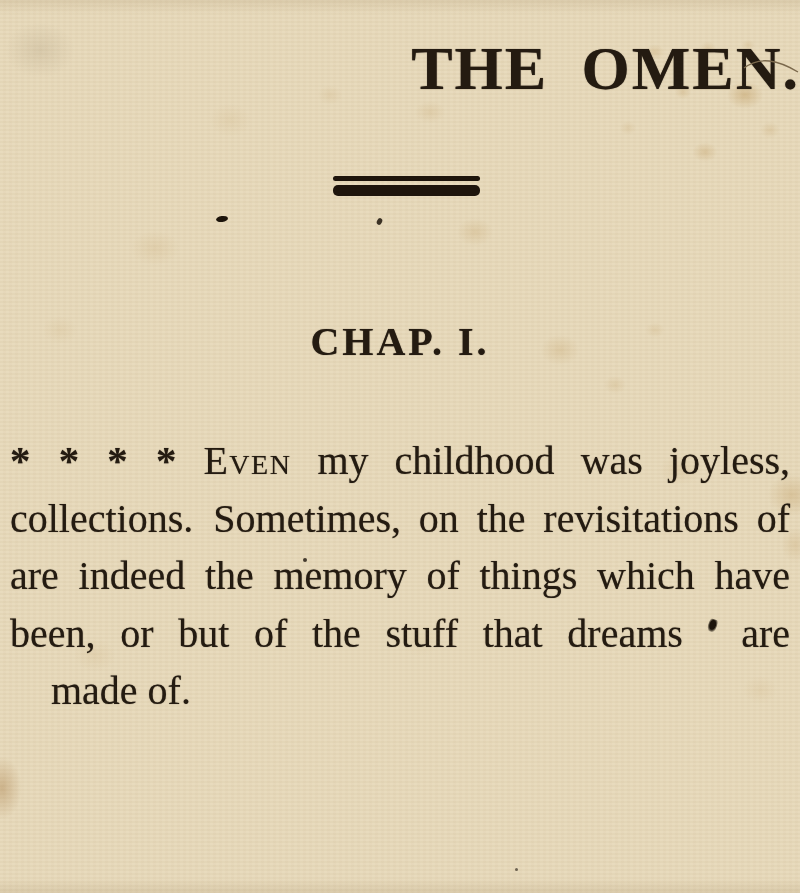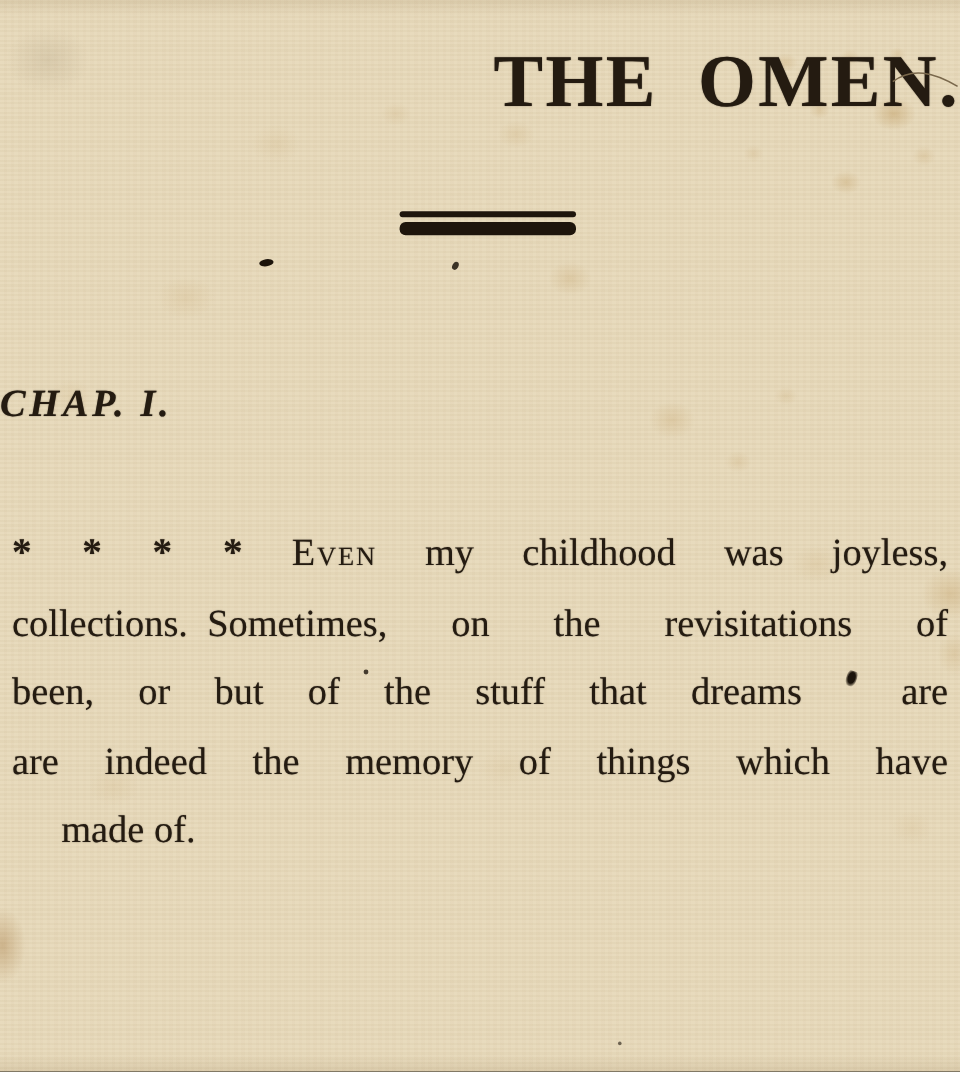--- a/index.html
+++ b/index.html
@@ -57,28 +57,27 @@
     margin:0; text-align:right;
     font-size:62px; font-weight:bold;
     letter-spacing:2px; word-spacing:16px;
     text-shadow:0 0 1px rgba(30,20,10,0.7);
   }
   .divider { position:absolute; top:176px; left:333px; width:147px; }
   .rule-thin  { height:5px;  background:#1e150c; border-radius:3px; }
   .rule-thick { height:11px; background:#1e150c; border-radius:5px; margin-top:4px; }
   .chapter {
     position:absolute; top:318px; left:0; width:100%;
-    margin:0; 
-    font-size:32px; font-weight:bold; letter-spacing:3px;
+    margin:0; text-align:center;
+    font-size:40px; font-weight:bold; letter-spacing:3px;
     text-shadow:0 0 1px rgba(30,20,10,0.7);
-    font-style:italic;
   }
   .paragraph {
     position:absolute; top:432px; left:10px; right:10px;
-    font-size:32px; line-height:57.5px;
+    font-size:40px; line-height:57.5px;
     text-shadow:0 0 1px rgba(35,26,17,0.6);
   }
   .line { text-align:justify; text-align-last:justify; text-justify:inter-word; }
   .line.last { text-align-last:left;margin-left:41px; }
   .stars { font-weight:bold; font-size:1.02em; letter-spacing:1px; }
   .lead  { font-variant:small-caps; letter-spacing:1.5px; }
   .blot {
     display:inline-block; width:9px; height:13px; vertical-align:15px;
     background:radial-gradient(ellipse at 50% 45%, #1c140b 0 45%, rgba(28,20,11,0.55) 62%, transparent 78%);
     transform:rotate(18deg);
@@ -106,26 +105,26 @@
 
   <h2 class="chapter">CHAP. I.</h2>
 
   <div class="paragraph">
     <div class="line">
       <span class="stars">* * * *</span>
       <span class="lead">Even</span>
       <span>my childhood was joyless,</span>
     </div>
     <div class="line">collections. Sometimes, on the revisitations of</div>
+    <div class="line">are indeed the memory of things which have</div>
     <div class="line">
       <span>been, or but of the stuff that dreams</span>
       <span class="blot"></span>
       <span>are</span>
     </div>
-    <div class="line">are indeed the memory of things which have</div>
     <div class="line last">made of.</div>
   </div>
 
   <div class="speck speck-dash"></div>
   <div class="speck speck-comma"></div>
   <div class="speck speck-dot"></div>
   <div class="speck speck-tiny"></div>
 
   <svg class="hair" width="60" height="32">
     <path d="M2,20 C 18,8 36,12 56,24" stroke="#7a684c" stroke-width="1.3" fill="none"></path>

